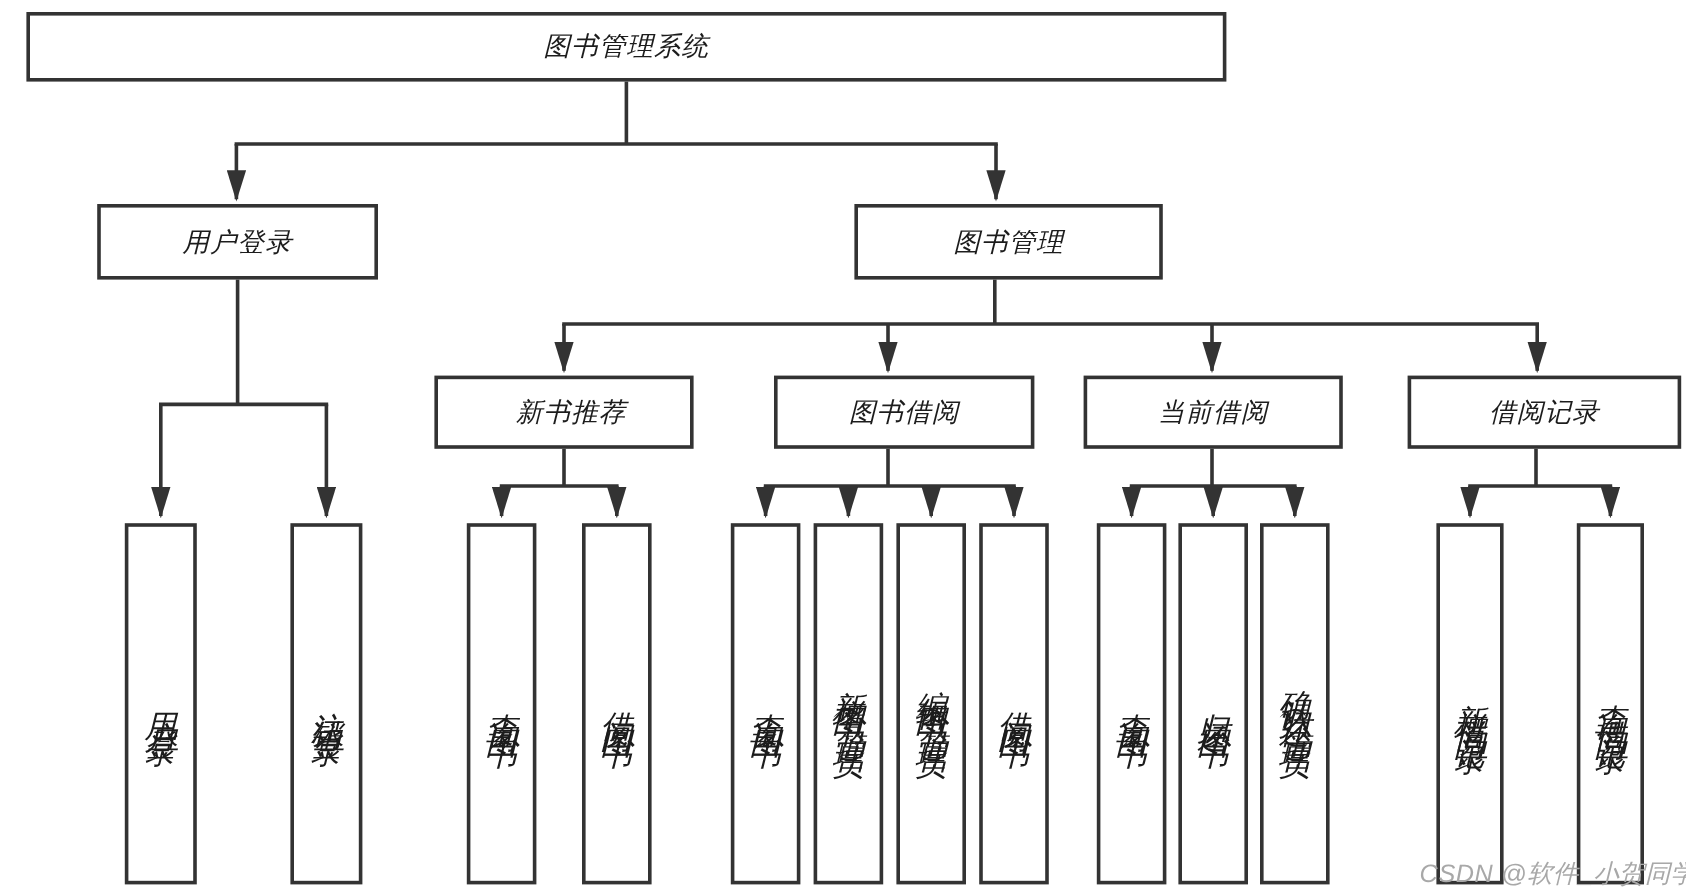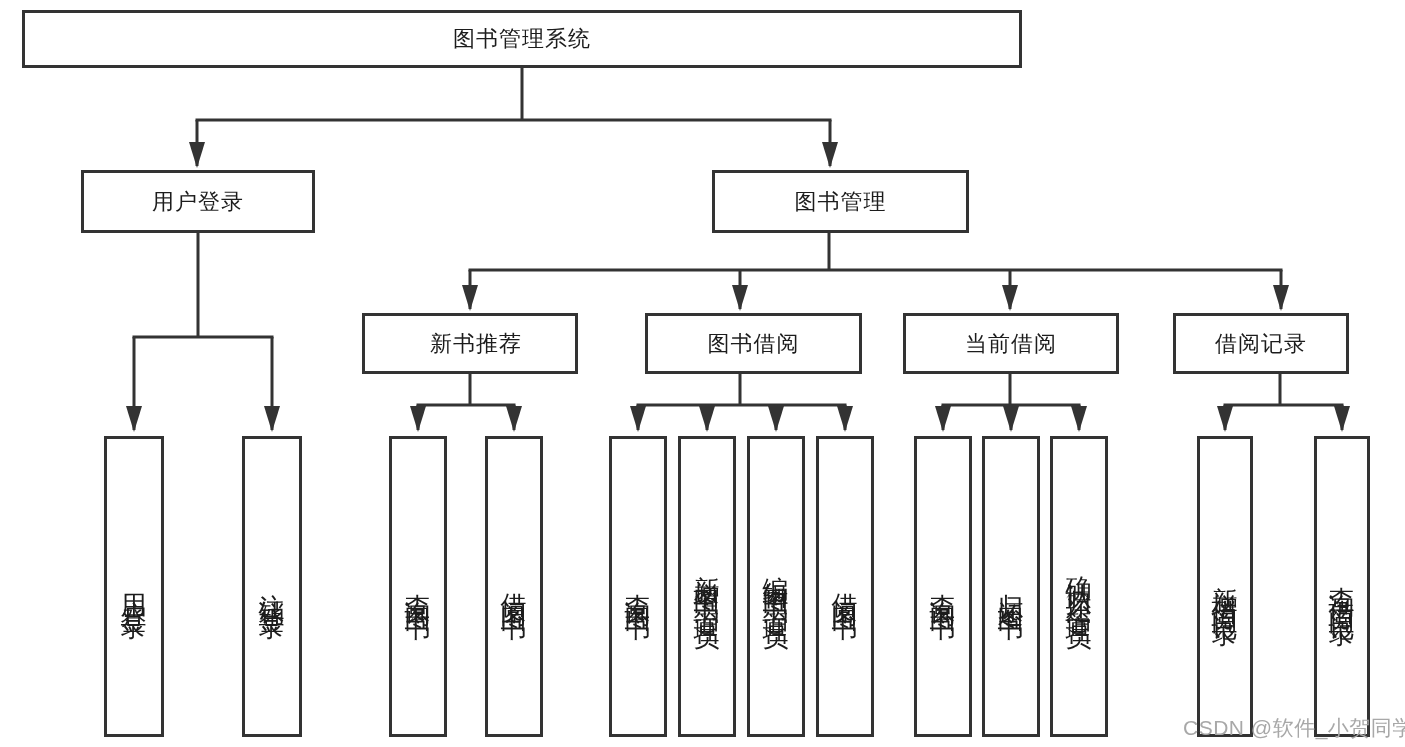--- a/index.html
+++ b/index.html
@@ -5,20 +5,21 @@
   * { margin: 0; padding: 0; box-sizing: border-box; }
   html, body { background: #ffffff; }
   body { font-family: "Liberation Sans", sans-serif; }
 
   .canvas {
     position: relative;
     width: 1405px;
     height: 747px;
     background: #ffffff;
     overflow: hidden;
+    font-style: italic;
   }
 
   .connectors {
     position: absolute;
     left: 0; top: 0;
     width: 1405px; height: 747px;
     z-index: 1;
   }
 
   .node {
@@ -119,21 +120,21 @@
 
   <div class="node" style="left:362px; top:313px; width:216px; height:61px;padding-left:12px;">
     <span class="h-label">新书推荐</span>
   </div>
   <div class="node" style="left:633px; top:313px; width:217px; height:61px;margin-left:12px;">
     <span class="h-label">图书借阅</span>
   </div>
   <div class="node" style="left:903px; top:313px; width:216px; height:61px;">
     <span class="h-label">当前借阅</span>
   </div>
-  <div class="node" style="left:1173px; top:313px; width:176px; height:61px;text-align:center;">
+  <div class="node" style="left:1173px; top:313px; width:228px; height:61px;text-align:center;">
     <span class="h-label">借阅记录</span>
   </div>
 
   <div class="node leaf" style="left:104px; top:436px; width:60px; height:301px;">
     <span class="v-label">用户登录</span>
   </div>
   <div class="node leaf" style="left:242px; top:436px; width:60px; height:301px;">
     <span class="v-label">注销登录</span>
   </div>
 

